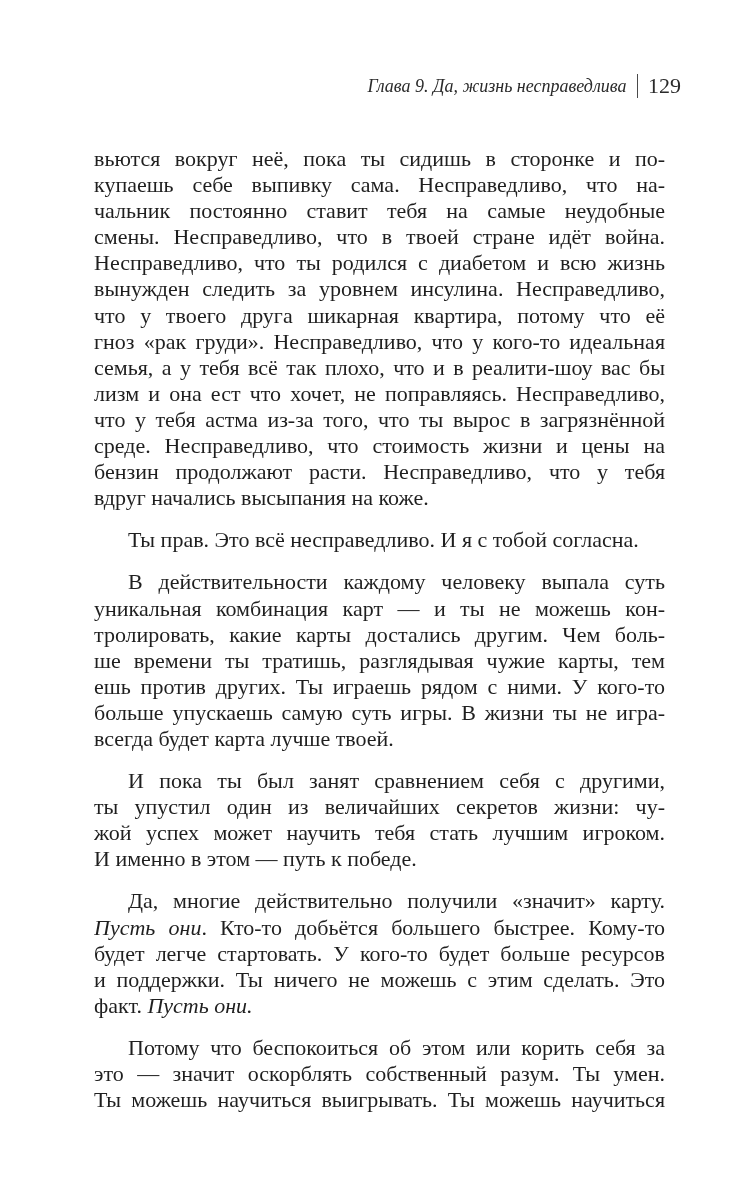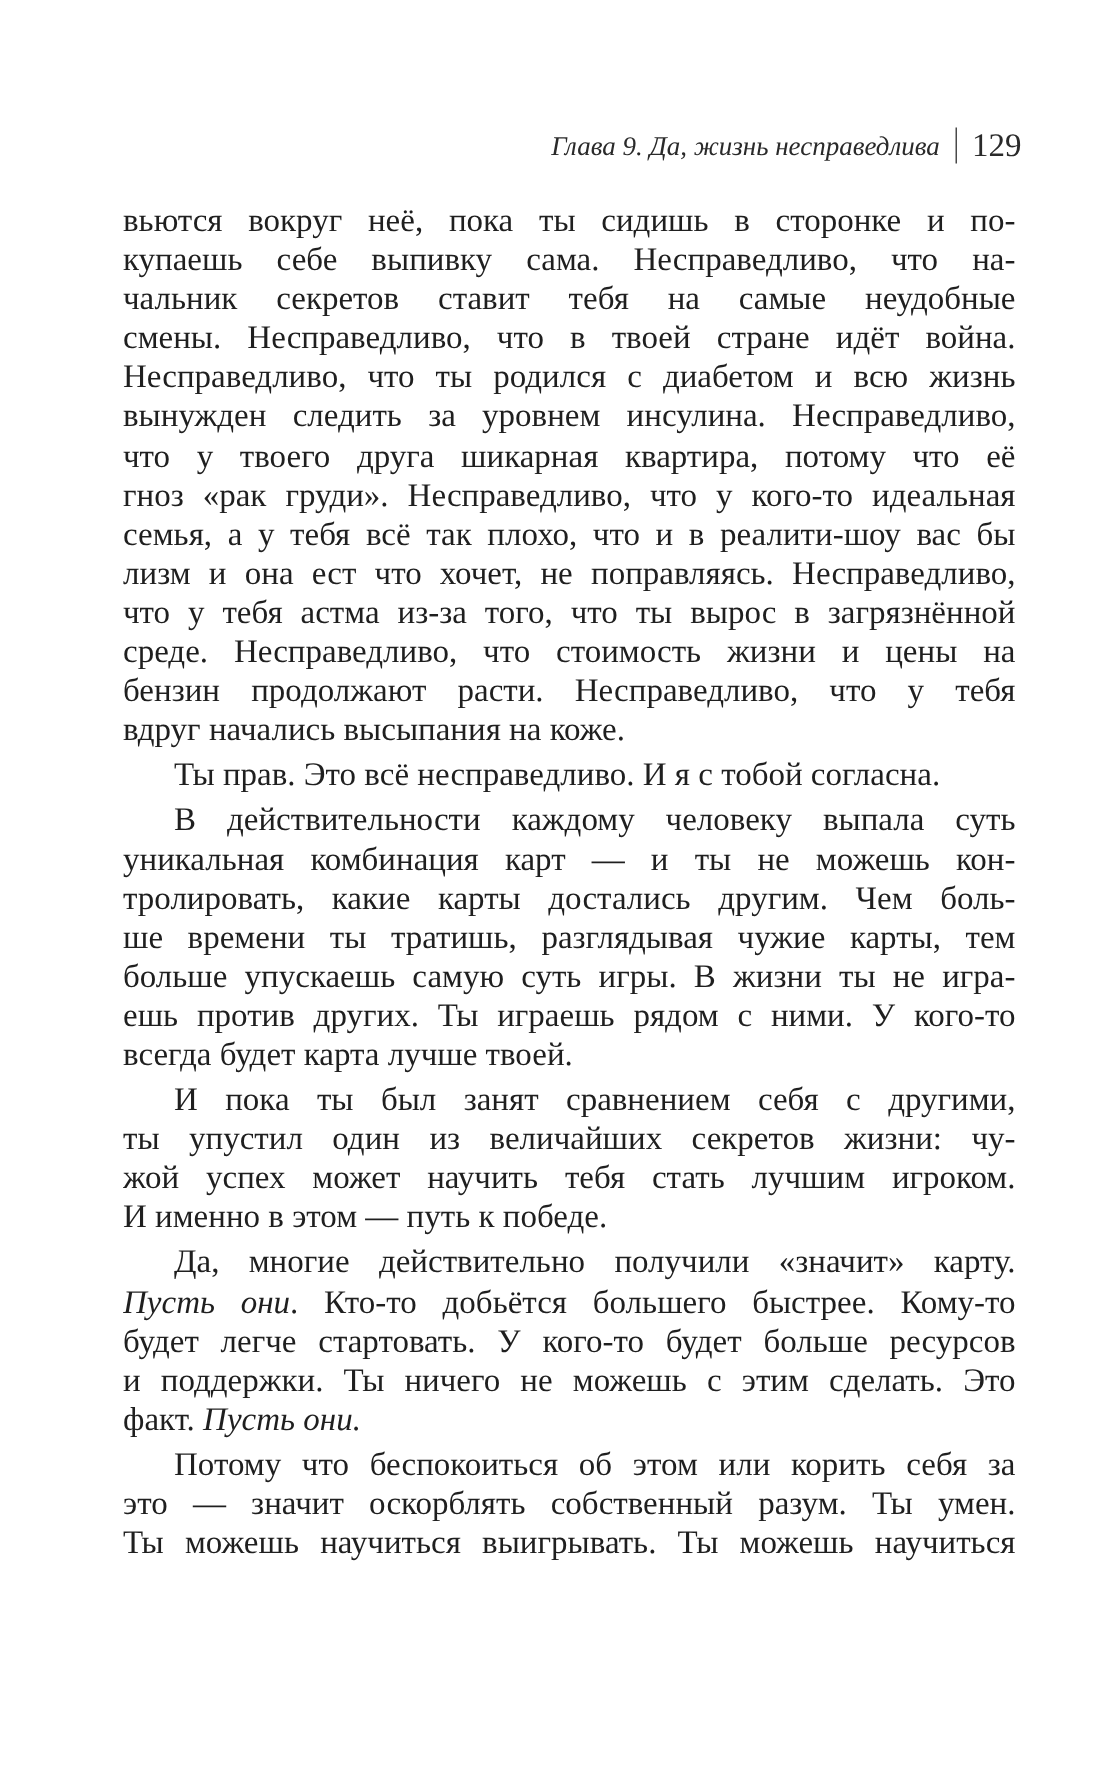--- a/index.html
+++ b/index.html
@@ -7,21 +7,21 @@
     position: relative;
     width: 738px;
     height: 1181px;
     background: #ffffff;
     font-family: "Liberation Serif", "DejaVu Serif", serif;
     color: #1f1f1f;
     overflow: hidden;
   }
   .running-head {
     position: absolute;
-    top: 84px;
+    top: 73px;
     right: 57px;
     display: flex;
     align-items: center;
     font-size: 18px;
     line-height: 26px;
     color: #2a2a2a;
   }
   .running-head .chapter { font-style: italic; }
   .running-head .sep {
     display: inline-block;
@@ -32,21 +32,21 @@
   }
   .running-head .folio { font-size: 22px; }
   .text-block {
     position: absolute;
     left: 78px;
     top: 130px;
     width: 603px;
     font-size: 22px;
     line-height: 26.1px;
   }
-  .paragraph { margin: 4px; padding: 0; }
+  .paragraph { margin: 16px; padding: 0; }
   .paragraph.indent .line:first-child { text-indent: 34px; }
   .line {
     text-align: justify;
     text-align-last: justify;
     overflow: hidden;
   }
   .line.final { text-align-last: left; }
   .line i { font-style: italic; }
 </style>
 </head>
@@ -55,43 +55,43 @@
 <div class="page">
   <div class="running-head">
     <span class="chapter">Глава 9. Да, жизнь несправедлива</span>
     <span class="sep"></span>
     <span class="folio">129</span>
   </div>
   <div class="text-block" style="color: rgb(31, 31, 31);">
       <div class="paragraph">
         <div class="line"><span>вьются вокруг неё, пока ты сидишь в сторонке и по-</span></div>
         <div class="line"><span>купаешь себе выпивку сама. Несправедливо, что на-</span></div>
-        <div class="line"><span>чальник секретов ставит тебя на самые неудобные</span></div>
+        <div class="line"><span>чальник постоянно ставит тебя на самые неудобные</span></div>
         <div class="line"><span>смены. Несправедливо, что в твоей стране идёт война.</span></div>
         <div class="line"><span>Несправедливо, что ты родился с диабетом и всю жизнь</span></div>
         <div class="line"><span>вынужден следить за уровнем инсулина. Несправедливо,</span></div>
         <div class="line"><span>что у твоего друга шикарная квартира, потому что её</span></div>
         <div class="line"><span>гноз «рак груди». Несправедливо, что у кого-то идеальная</span></div>
         <div class="line"><span>семья, а у тебя всё так плохо, что и в реалити-шоу вас бы</span></div>
         <div class="line"><span>лизм и она ест что хочет, не поправляясь. Несправедливо,</span></div>
         <div class="line"><span>что у тебя астма из-за того, что ты вырос в загрязнённой</span></div>
         <div class="line"><span>среде. Несправедливо, что стоимость жизни и цены на</span></div>
         <div class="line"><span>бензин продолжают расти. Несправедливо, что у тебя</span></div>
         <div class="line final"><span>вдруг начались высыпания на коже.</span></div>
       </div>
       <div class="paragraph indent">
         <div class="line final"><span>Ты прав. Это всё несправедливо. И я с тобой согласна.</span></div>
       </div>
       <div class="paragraph indent">
         <div class="line"><span>В действительности каждому человеку выпала суть</span></div>
         <div class="line"><span>уникальная комбинация карт — и ты не можешь кон-</span></div>
         <div class="line"><span>тролировать, какие карты достались другим. Чем боль-</span></div>
         <div class="line"><span>ше времени ты тратишь, разглядывая чужие карты, тем</span></div>
+        <div class="line"><span>ешь против других. Ты играешь рядом с ними. У кого-то</span></div>
         <div class="line"><span>больше упускаешь самую суть игры. В жизни ты не игра-</span></div>
-        <div class="line"><span>ешь против других. Ты играешь рядом с ними. У кого-то</span></div>
         <div class="line final"><span>всегда будет карта лучше твоей.</span></div>
       </div>
       <div class="paragraph indent">
         <div class="line"><span>И пока ты был занят сравнением себя с другими,</span></div>
         <div class="line"><span>ты упустил один из величайших секретов жизни: чу-</span></div>
         <div class="line"><span>жой успех может научить тебя стать лучшим игроком.</span></div>
         <div class="line final"><span>И именно в этом — путь к победе.</span></div>
       </div>
       <div class="paragraph indent">
         <div class="line"><span>Да, многие действительно получили «значит» карту.</span></div>

